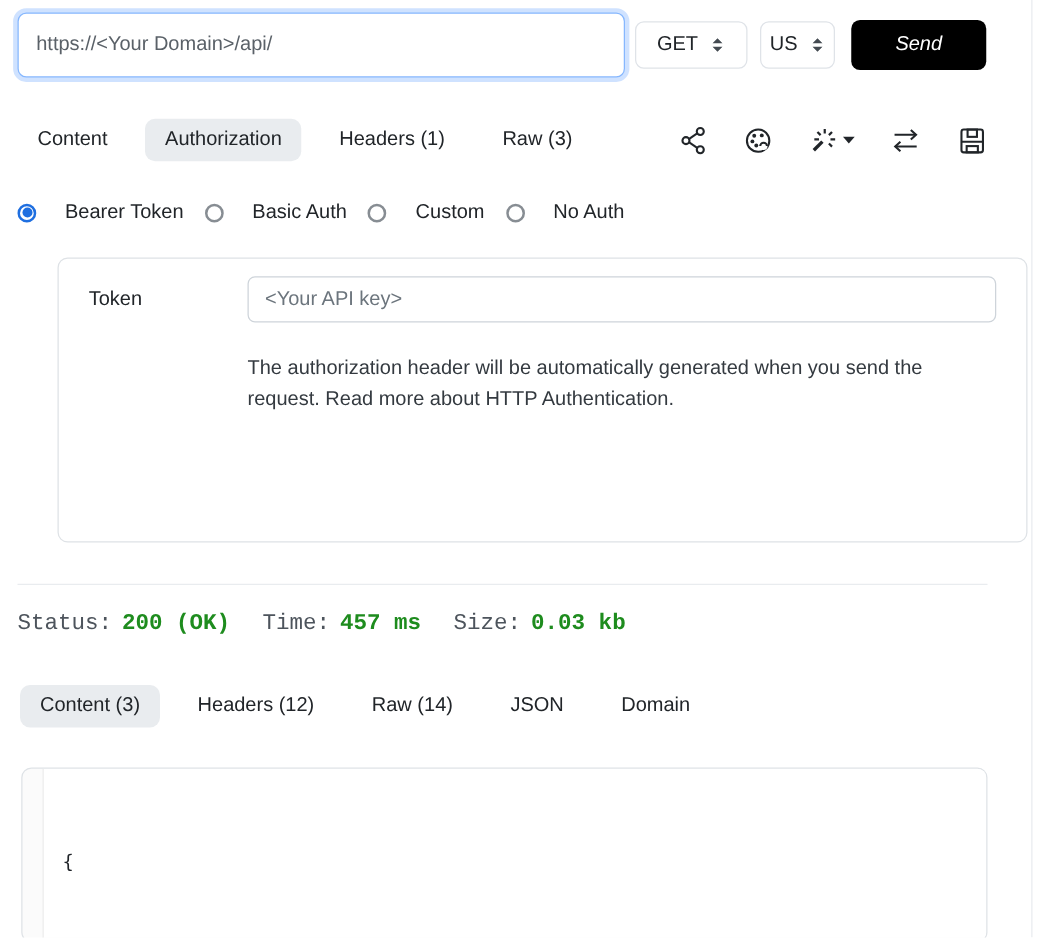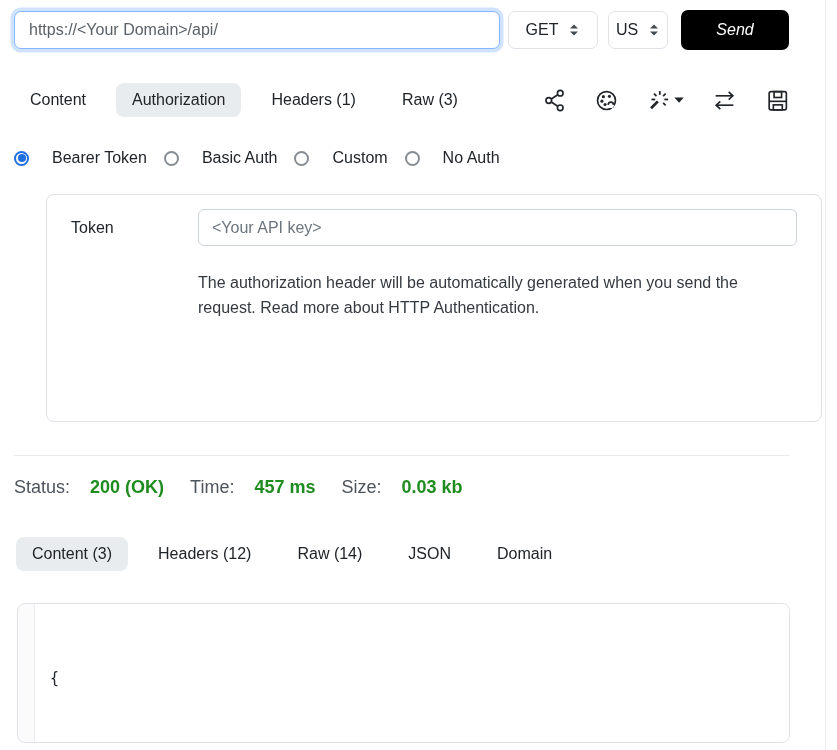--- a/index.html
+++ b/index.html
@@ -8,21 +8,21 @@
     width:837px; height:750px; overflow:hidden; position:relative;
     background:#fff; color:#212529;
     font-family:"Liberation Sans", sans-serif; font-size:16px;
   }
   .page { padding:10px 47px 0 14px; }
   .right-edge-line { position:absolute; top:0; left:825px; width:1px; height:750px; background:#e9ecef; }
 
   
   .request-bar { display:flex; align-items:center; }
   .url-input {
-    width:486px; height:38px; border:1px solid #86b7fe; border-radius:7px;
+    width:486px; height:52px; border:1px solid #86b7fe; border-radius:7px;
     box-shadow:0 0 0 3.5px rgba(13,110,253,.20);
     padding:0 14px; font-size:16px; color:#5a6168; outline:none;
     font-family:"Liberation Sans", sans-serif;
   }
   .select-box {
     height:38px; border:1px solid #dfe3e8; border-radius:7px; background:#fff;
     display:flex; align-items:center; justify-content:center; gap:10px;
     font-size:16px; color:#212529; cursor:pointer;
   }
   .select-method { width:90px; margin-left:8px; }
@@ -56,21 +56,21 @@
   .token-input {
     flex:1; height:37px; border:1px solid #ced4da; border-radius:6px; padding:0 13px;
     font-size:16px; color:#212529; outline:none; font-family:"Liberation Sans", sans-serif;
   }
   .token-input::placeholder { color:#6c757d; opacity:1; }
   .help-text { margin-left:127px; margin-top:24px; max-width:585px; font-size:16px; color:#343a40; line-height:25px; }
 
   
   .divider { margin-top:33px; width:776px; border:none; border-top:1px solid #e9ecef; }
   .status-row { margin-top:21px; display:flex; align-items:center; gap:26px; font-size:18px; color:#4d545c; }
-  .status-group { display:flex; gap:20px; white-space:nowrap; }
+  .status-group { display:flex; gap:8px; white-space:nowrap;font-family:Liberation Mono, monospace; }
   .status-value { color:#1e8c1e; font-weight:600; }
 
   
   .response-tabs { display:flex; margin-top:39px; margin-left:2px; }
 
   
   .code-block {
     margin-top:32px; margin-left:3px; width:773px; height:140px;
     border:1px solid #dee2e6; border-radius:8px; background:#fbfbfb; overflow:hidden;
   }

